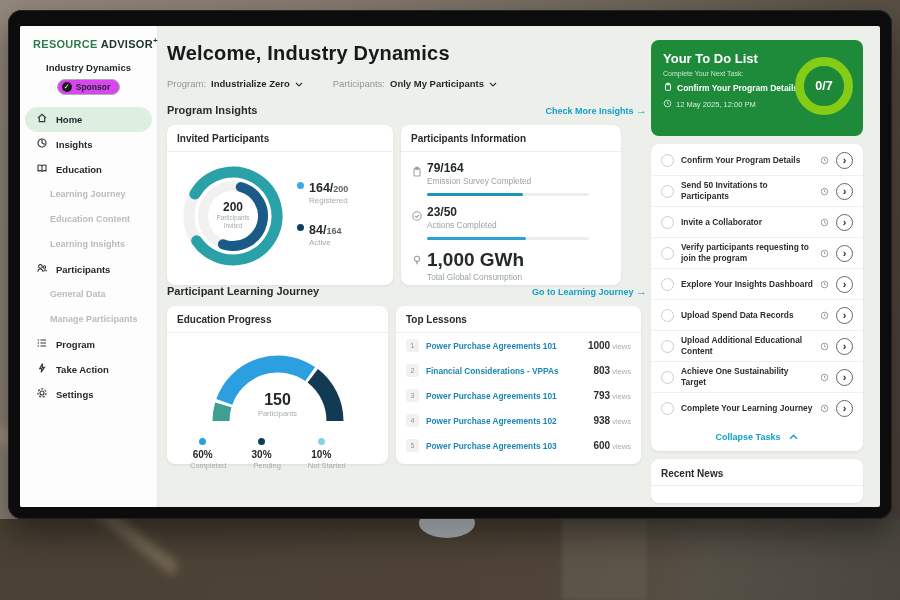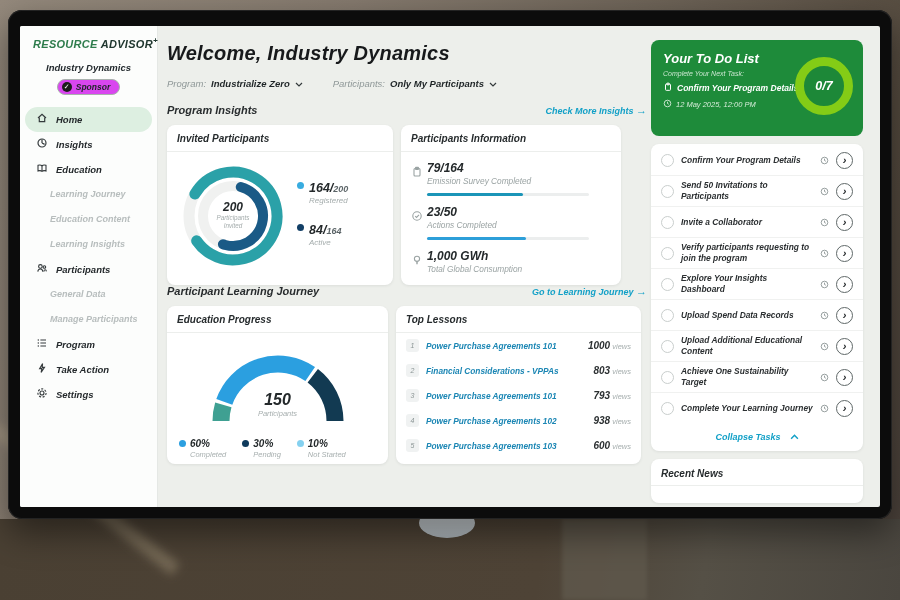--- a/index.html
+++ b/index.html
@@ -9,21 +9,21 @@
   .scene { position:relative; width:900px; height:600px;
     background:linear-gradient(115deg,#94897c 0%,#857a6e 30%,#6e6458 55%,#544a3e 80%,#49403a 100%); }
   .bg-bottom { position:absolute; left:0; top:519px; width:900px; height:81px;
     background:linear-gradient(100deg,#4a4033 0%,#4e4336 60%,#555046 78%,#4a463f 100%); }
   .bg-strip { position:absolute; left:562px; top:519px; width:85px; height:81px; background:#5f584c; filter:blur(2px); opacity:.8; }
   .bg-streak { position:absolute; left:-30px; top:492px; width:230px; height:14px; background:rgba(205,190,155,.30); transform:rotate(38deg); filter:blur(5px); }
   .stand { position:absolute; left:419px; top:508px; width:56px; height:30px; border-radius:50%;
     background:linear-gradient(#e3e8ea,#a8b0b5); }
 
   .monitor { position:absolute; left:8px; top:10px; width:884px; height:509px; background:#0c0c0c;
-    border-radius:14px; box-shadow:0 14px 34px rgba(0,0,0,.45), inset 0 0 0 1px #232323;font-style:italic; }
+    border-radius:14px; box-shadow:0 14px 34px rgba(0,0,0,.45), inset 0 0 0 1px #232323; }
   .screen { position:absolute; left:12px; top:16px; width:860px; height:481px; background:#edefeb; border-radius:2px; overflow:hidden; }
 
   
   .sidebar { position:absolute; left:0; top:0; width:138px; height:100%; background:#fcfdfc; border-right:1px solid #e5e8e5; }
   .logo { padding:10px 0 0 13px; font-size:11px; font-weight:bold; letter-spacing:.3px; white-space:nowrap; }
   .logo .lg1 { color:#2e7c4c; } .logo .lg2 { color:#20372f; } .logo .lgp { color:#20372f; font-size:8px; vertical-align:super; }
   .org { text-align:center; margin-top:12px; font-size:9.5px; font-weight:bold; color:#232a2e; }
   .sponsor { margin:6px auto 0; width:max-content; display:flex; align-items:center; gap:4px;
     border:1px solid #a9b2ad; border-radius:10px; padding:2px 9px 2px 4px; font-size:8.5px; font-weight:bold; color:#20262a; background:#d946ef; }
   .sp-ic { width:10px; height:10px; border-radius:50%; background:#1c1c1c; color:#fff; font-size:7px; line-height:10px; text-align:center; }
@@ -59,32 +59,32 @@
   .ileg-item { display:flex; gap:5px; }
   .ileg-item .dot { width:7px; height:7px; border-radius:50%; margin-top:4px; flex:none; }
   .ileg-item .big { font-size:12.5px; font-weight:bold; color:#24292b; }
   .ileg-item .small { font-size:9px; font-weight:bold; color:#5b6467; }
   .ileg-item .lab { font-size:8px; color:#a4acac; }
 
   .card-info { width:220px; height:160px; }
   .info-row { display:flex; padding:9px 10px 0; }
   .info-ic { width:16px; padding-top:3px; color:#9aa3a3; flex:none; }
   .info-val { font-size:12px; font-weight:bold; color:#24292b; }
-  .info-val.gwh { font-size:12px; }
+  .info-val.gwh { font-size:19px; }
   .info-lab { font-size:8.3px; color:#9aa3a3; margin-top:1px; }
   .bar-track { width:162px; height:3px; background:#eceeee; border-radius:2px; margin-top:7px; }
   .bar-fill { height:3px; border-radius:2px; }
 
   .card-edu { width:221px; height:158px; }
   .gauge-wrap { position:relative; width:150px; margin:10px auto 0; height:88px; }
   .gauge-center { position:absolute; left:0; top:48px; width:150px; text-align:center; }
   .gauge-center .gv { font-size:16px; font-weight:bold; color:#24292b; }
   .gauge-center .gl { font-size:7.5px; color:#a7afaf; }
   .edu-legend { display:flex; gap:16px; padding:7px 12px 0; }
-  .el .top { display:flex; align-items:center; gap:4px; font-size:10px; font-weight:bold; color:#24292b; }
+  .el .top { display:flex; align-items:center; gap:4px; font-size:10px; font-weight:bold; color:#24292b;flex-direction:column; }
   .el .dot { width:7px; height:7px; border-radius:50%; }
   .el .lab { font-size:7.5px; color:#a7afaf; margin-left:11px; margin-top:1px; }
 
   .card-lessons { width:245px; height:158px; }
   .lesson { display:flex; align-items:center; gap:7px; height:25px; padding:0 10px; cursor:pointer; }
   .lesson:first-of-type { margin-top:2px; }
   .rank { width:13px; height:13px; border-radius:3px; background:#f0f2f2; color:#8a9494; font-size:7px; line-height:13px; text-align:center; flex:none; }
   .ltitle { flex:1; font-size:8.3px; font-weight:bold; color:#1b86b4; }
   .lviews { font-size:10px; font-weight:bold; color:#2b2f31; white-space:nowrap; }
   .lviews span { font-size:7.5px; font-weight:normal; color:#a5adad; }

